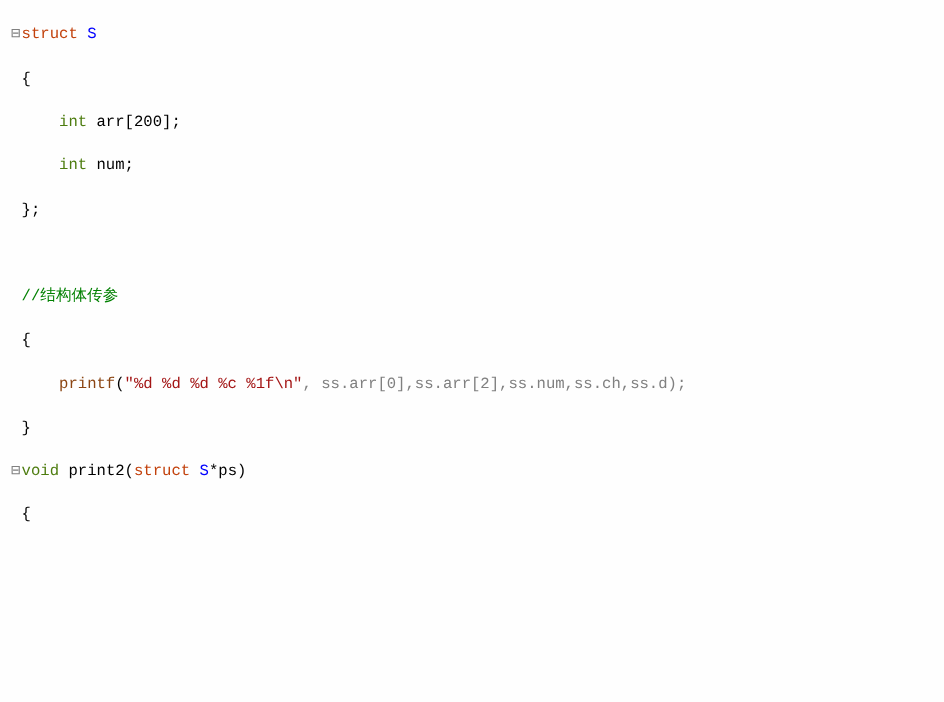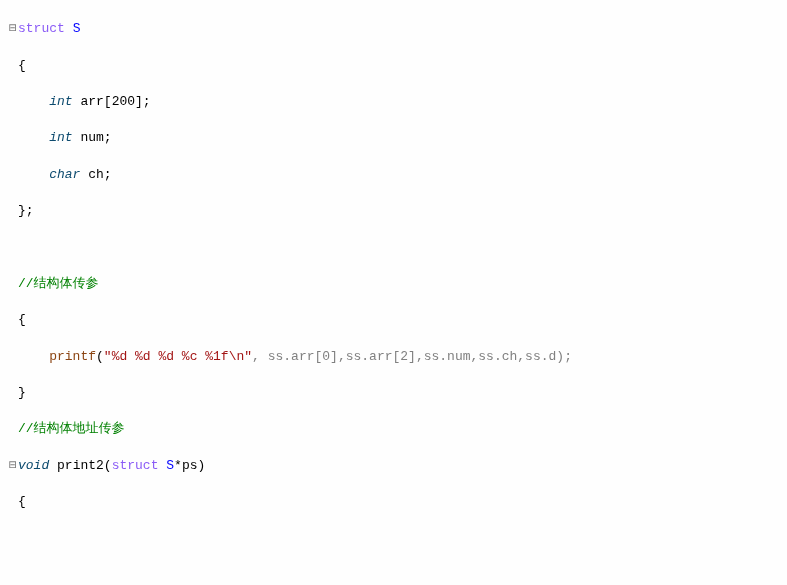--- a/index.html
+++ b/index.html
@@ -12,45 +12,43 @@
   }
   .code-area {
     background: #fefefe;
     padding: 2px 0 2px 0;
     line-height: 1.4;
     white-space: pre;
   }
   .line { display: block; padding: 0 4px 0 8px; }
   .gutter { color: #808080; display: inline-block; width: 10px; text-align: center; user-select: none; }
   .fold { color: #808080; cursor: pointer; }
-  .kw { color: #8b5cf6; } 
-  .type { color: #0c4a6e; font-style: italic; }
+  .kw { color: #c2410c; } 
+  .type { color: #4d7c0f; }
   .ident { color: #000; }
   .struct-name { color: #0000ff; }
   .brown { color: #8b4513; } 
   .str { color: #a31515; }
   .comment { color: #008000; }
   .grey { color: #808080; }
 </style>
 </head>
 <body>
 
 <div class="code-area">
 <span class="line"><span class="gutter fold">⊟</span><span class="kw">struct</span> <span class="struct-name">S</span></span>
 <span class="line"><span class="gutter"> </span><span class="ident">{</span></span>
 <span class="line"><span class="gutter"> </span><span>    </span><span class="type">int</span><span class="ident"> arr[200];</span></span>
 <span class="line"><span class="gutter"> </span><span>    </span><span class="type">int</span><span class="ident"> num;</span></span>
-<span class="line"><span class="gutter"> </span><span>    </span><span class="type">char</span><span class="ident"> ch;</span></span>
 <span class="line"><span class="gutter"> </span><span class="ident">};</span></span>
 <span class="line"><span class="gutter"> </span><span></span></span>
 <span class="line"><span class="gutter"> </span><span class="comment">//结构体传参</span></span>
 <span class="line"><span class="gutter"> </span><span class="ident">{</span></span>
 <span class="line"><span class="gutter"> </span><span>    </span><span class="brown">printf</span>(<span class="str">"%d %d %d %c %1f\n"</span><span class="grey">, ss.arr[0],ss.arr[2],ss.num,ss.ch,ss.d);</span></span>
 <span class="line"><span class="gutter"> </span><span class="ident">}</span></span>
-<span class="line"><span class="gutter"> </span><span class="comment">//结构体地址传参</span></span>
 <span class="line"><span class="gutter fold">⊟</span><span class="type">void</span> <span class="ident">print2</span>(<span class="kw">struct</span> <span class="struct-name">S</span><span class="ident">*ps)</span></span>
 <span class="line"><span class="gutter"> </span><span class="ident">{</span></span>
 
 
 
 
 
 
 
 

